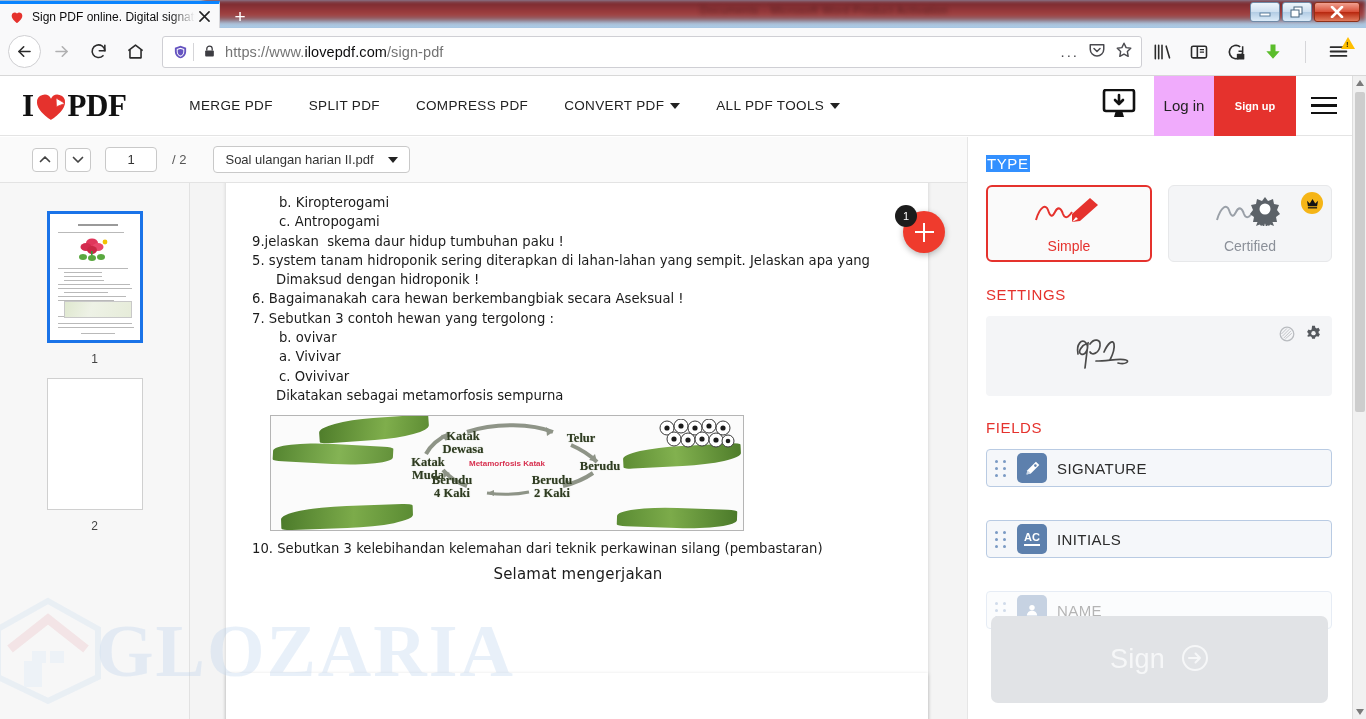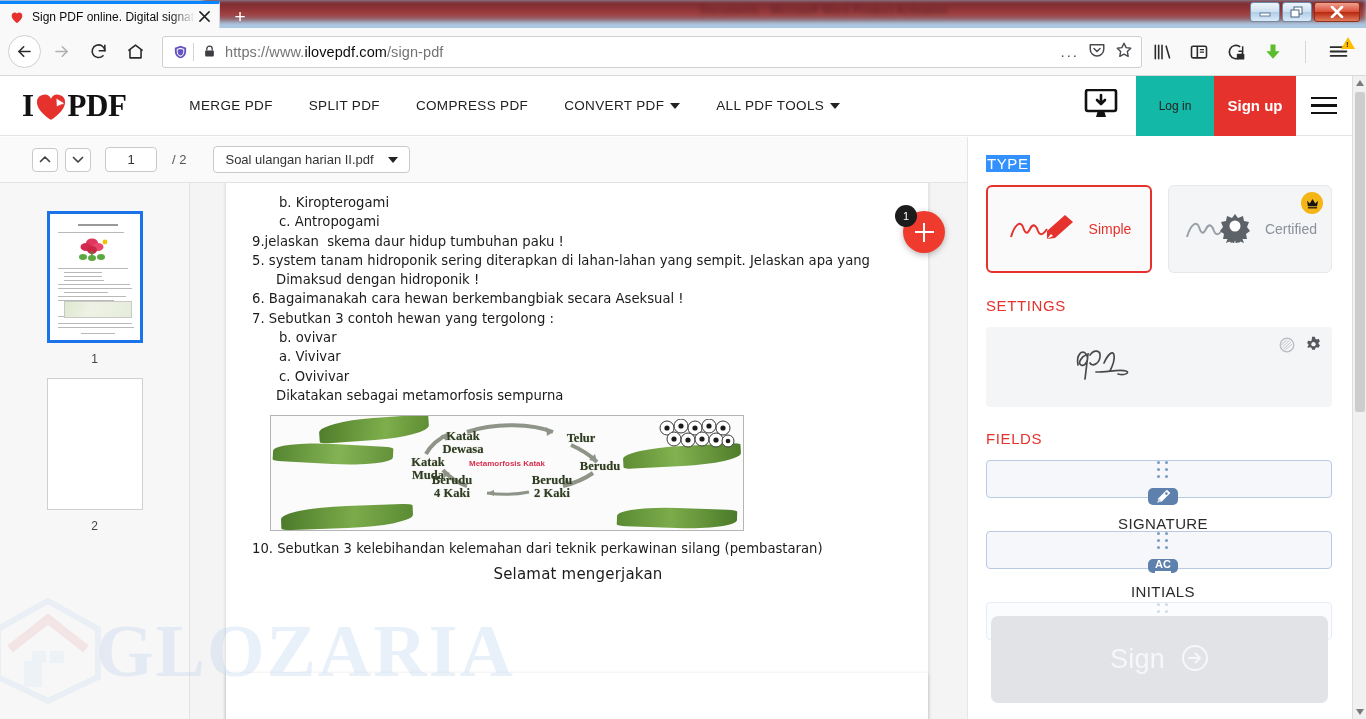--- a/index.html
+++ b/index.html
@@ -128,26 +128,26 @@
   .nav-links { display: flex; align-items: center; margin-left: 45px; gap: 0; }
   .nav-link {
     font-size: 13.5px; color: #222; letter-spacing: .35px;
     padding: 0 18px; white-space: nowrap;
     display: flex; align-items: center; gap: 6px;
   }
   .caret { width: 0; height: 0; border-left: 5px solid transparent; border-right: 5px solid transparent; border-top: 6px solid #222; }
   .header-right { margin-left: auto; display: flex; align-items: stretch; height: 60px; }
   .desktop-btn { width: 70px; display: flex; align-items: center; justify-content: center; }
   .login-btn {
-    width: 78px; background: #14b8a6; display: flex; align-items: center; justify-content: center;
-    font-size: 12px; color: #222;
+    width: 60px; background: #f0abfc; display: flex; align-items: center; justify-content: center;
+    font-size: 15px; color: #222;
   }
   .signup-btn {
     width: 82px; background: #e5322d; display: flex; align-items: center; justify-content: center;
-    font-size: 15px; font-weight: bold; color: #fff;
+    font-size: 11px; font-weight: bold; color: #fff;
   }
   .burger { width: 56px; display: flex; flex-direction: column; align-items: center; justify-content: center; gap: 5px; }
   .burger span { display: block; width: 26px; height: 2.6px; background: #111; }
 
   
   .pdf-toolbar {
     position: absolute; top: 137px; left: 0; width: 967px; height: 46px;
     background: #fafafa; border-bottom: 1px solid #e3e3e3;
     display: flex; align-items: center; padding-left: 32px; gap: 7px;
   }
@@ -261,23 +261,23 @@
     position: absolute; top: 137px; left: 967px; width: 385px; height: 582px;
     background: #fff; border-left: 1px solid #e6e6e6;
     padding: 18px 20px 0 18px; overflow: hidden;
   }
   .sec-title {
     font-size: 15px; color: #e5322d; letter-spacing: .6px; margin-bottom: 13px;
   }
   .sec-title.selected { background: #3390ff; color: #fff; display: inline-block; padding: 0 1px; }
   .type-row { display: flex; gap: 16px; margin-bottom: 24px; }
   .type-card {
-    flex: 1; height: 88px; border-radius: 6px; background: #f4f5f7;
+    flex: 1; height: 77px; border-radius: 6px; background: #f4f5f7;
     border: 1px solid #e7e8ea;
-    display: flex; flex-direction: row; align-items: center; justify-content: center;
+    display: flex; flex-direction: column; align-items: center; justify-content: center;
     gap: 8px; position: relative;
   }
   .type-card.active { border: 2px solid #e5322d; background: #fafafa; }
   .type-label { font-size: 14px; color: #8b9099; }
   .type-card.active .type-label { color: #e5322d; }
   .crown {
     position: absolute; top: 6px; right: 8px; width: 22px; height: 22px;
     border-radius: 50%; background: #f5b517;
     display: flex; align-items: center; justify-content: center;
   }
@@ -285,21 +285,21 @@
   .settings-box {
     height: 80px; border-radius: 4px; background: #f4f5f7;
     position: relative; margin-bottom: 23px;
   }
   .sig-preview { position: absolute; left: 86px; top: 14px; }
   .box-icons { position: absolute; right: 10px; top: 9px; display: flex; gap: 10px; align-items: center; }
 
   .field-row {
     height: 38px; border: 1px solid #b9cbe3; border-radius: 4px;
     background: #f5f7fa; display: flex; align-items: center;
-    padding-left: 8px; gap: 10px; margin-bottom: 33px; flex-direction: column;
+    padding-left: 8px; gap: 10px; margin-bottom: 33px;
   }
   .grip { display: grid; grid-template-columns: 3px 3px; gap: 4px 5px; margin-right: 1px; }
   .grip i { width: 3px; height: 3px; background: #7b9ac4; border-radius: 50%; display:block; }
   .field-ico {
     width: 30px; height: 30px; border-radius: 5px; background: #5d80ad;
     display: flex; align-items: center; justify-content: center;
     color: #fff; font-size: 11px; font-weight: bold;
   }
   .field-label { font-size: 15px; color: #2b2b2b; letter-spacing: .4px; }
   .field-row.faded { opacity: .35; }

